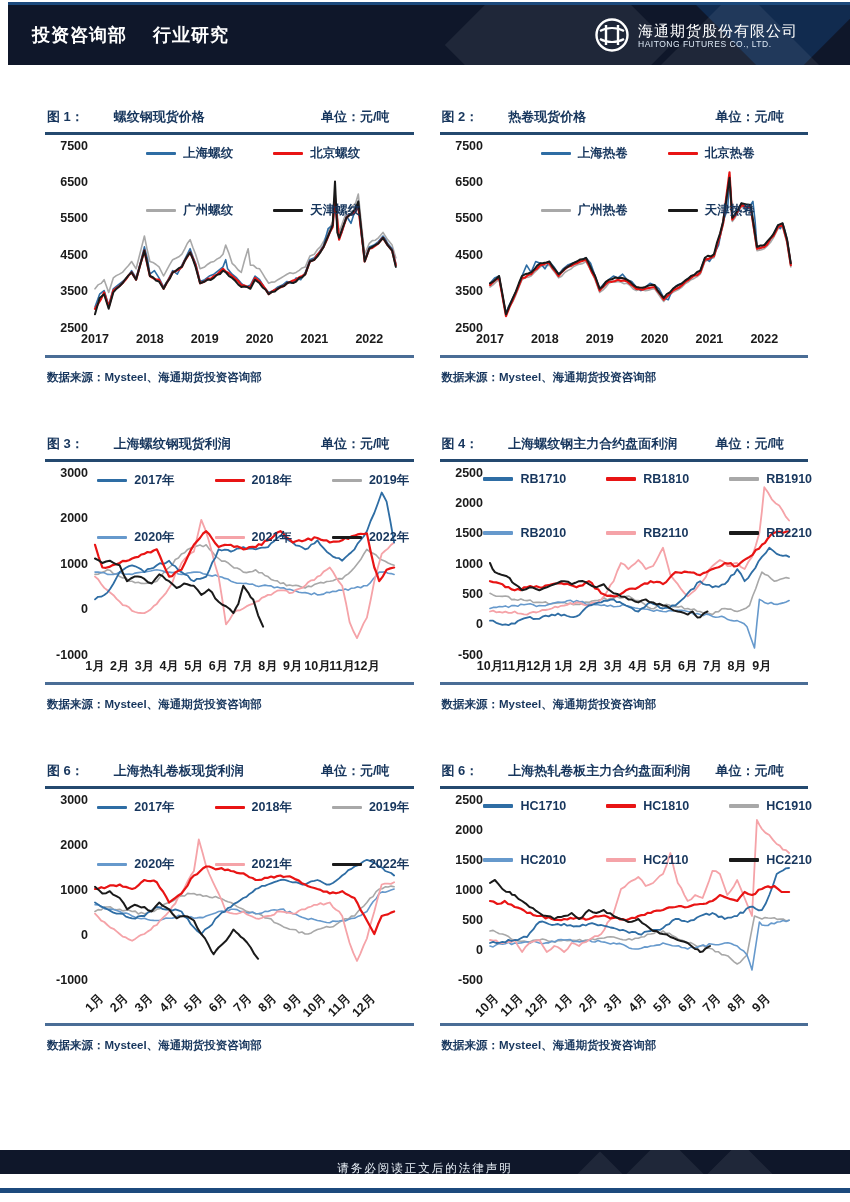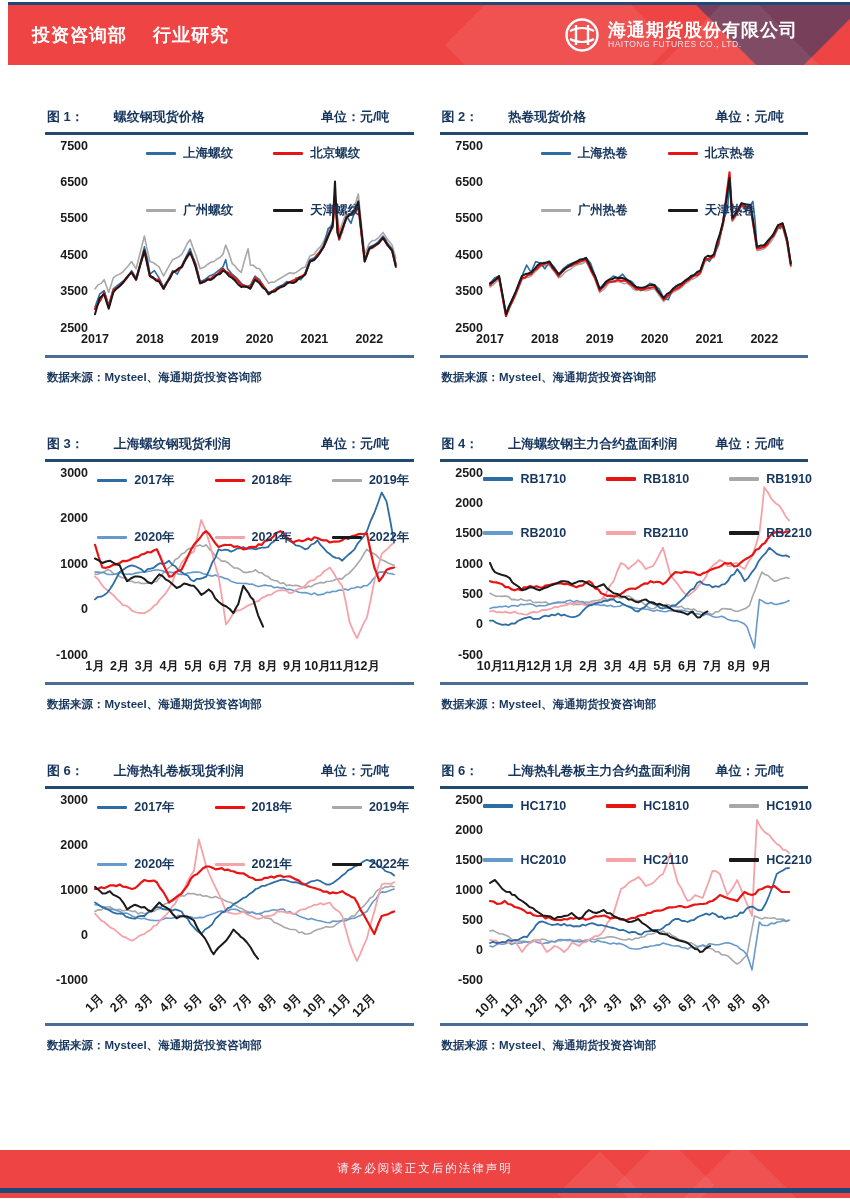--- a/index.html
+++ b/index.html
@@ -1,30 +1,30 @@
 <!DOCTYPE html>
 <html><head>
 <meta charset="utf-8">
 <style>
   html,body{margin:0;padding:0;background:#ffffff;}
   body{width:850px;height:1202px;position:relative;overflow:hidden;
        font-family:"Liberation Sans","DejaVu Sans",sans-serif;color:#17365d;}
 
   
-  .band{position:absolute;background:#ef4444;overflow:hidden;}
+  .band{position:absolute;background:#0f172a;overflow:hidden;}
   #header-band{top:2px;left:8px;right:0;height:60px;border-top:3px solid #1c4a7d;}
-  #footer-band{top:1150px;left:0;right:0;height:48px;}
+  #footer-band{top:1150px;left:0;right:0;height:24px;}
   #footer-strip{position:absolute;top:1188px;left:0;right:0;height:5px;background:#1c4a7d;}
   .diag{position:absolute;transform:rotate(45deg);}
   .d-dark{background:rgba(20,60,110,0.55);}
   .d-light{background:rgba(255,255,255,0.07);}
   #header-title{position:absolute;left:24px;top:18px;font-size:18px;font-weight:bold;color:#ffffff;letter-spacing:1px;}
   #header-title span{margin-right:26px;}
   #logo-wrap{position:absolute;right:52px;top:12px;display:flex;align-items:center;gap:8px;color:#fff;}
-  #logo-text .cn{font-size:18px;font-weight:bold;letter-spacing:1px;line-height:17px;}
+  #logo-text .cn{font-size:15px;font-weight:normal;letter-spacing:1px;line-height:17px;}
   #logo-text .en{font-size:8.5px;letter-spacing:.5px;line-height:10px;color:#dce8f5;}
   #footer-text{position:absolute;width:100%;text-align:center;top:11px;font-size:11.5px;color:#eaf1f8;letter-spacing:2px;}
 
   
   #content{position:absolute;top:108px;left:45px;right:42px;}
   #charts-grid{display:grid;grid-template-columns:1fr 1fr;column-gap:26px;row-gap:50px;}
   .chart-block{width:100%;}
   .chart-title-row{display:flex;justify-content:space-between;align-items:flex-end;
       font-size:13px;font-weight:bold;color:#17365d;padding:0 2px 6px 2px;
       border-bottom:3px solid #24496f;}

